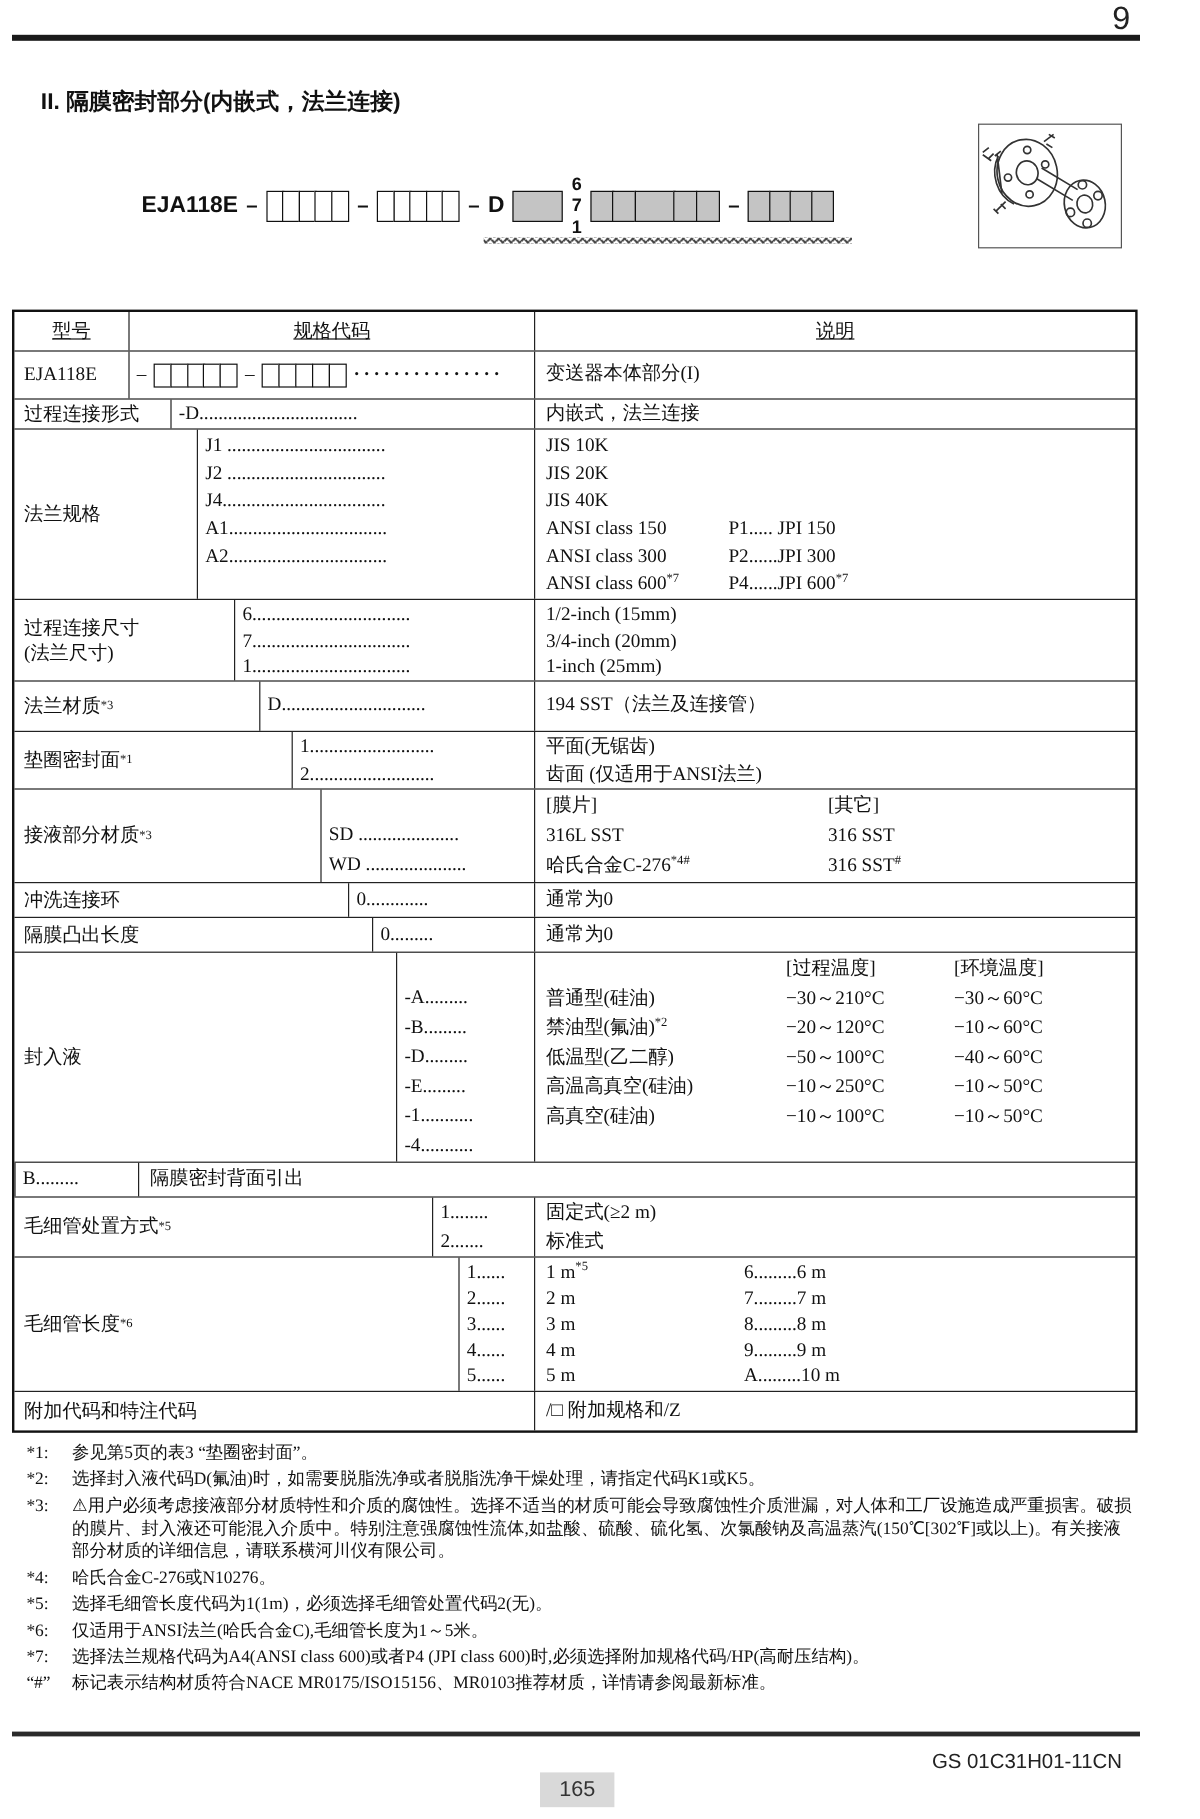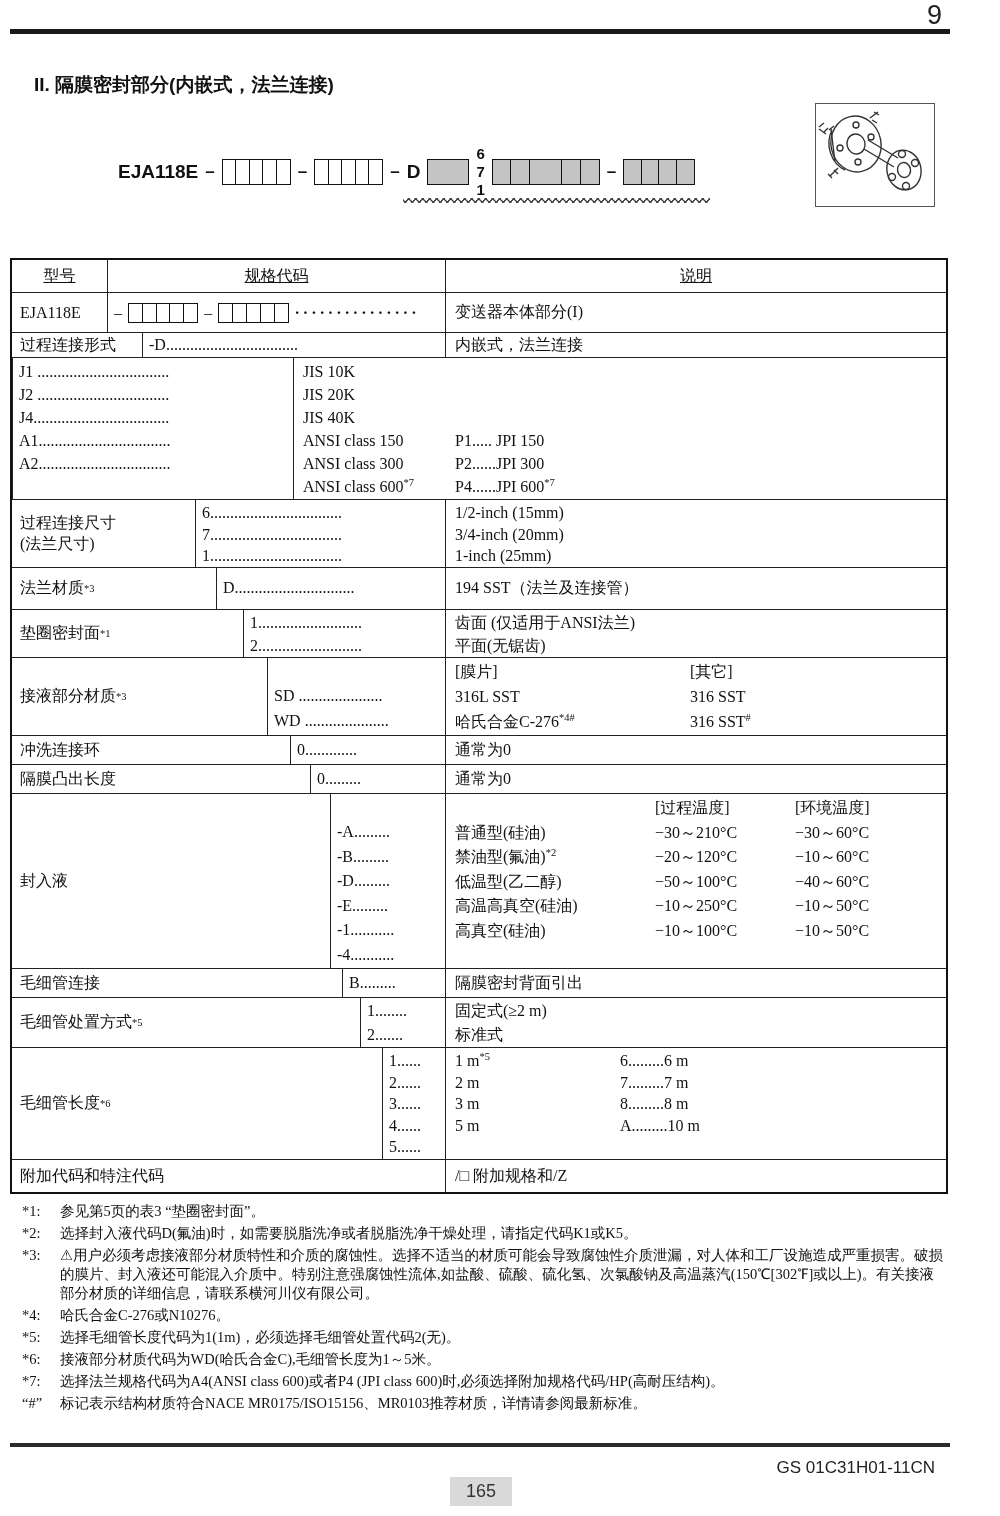--- a/index.html
+++ b/index.html
@@ -166,20 +166,21 @@
     <div class="desccell" style="line-height:38px">变送器本体部分(I)</div>
   </div>
 
   <div class="row" style="height:25px">
     <div class="lbl" style="width:130px">过程连接形式</div>
     <div class="codecell" style="width:303px;line-height:23px">-D.................................</div>
     <div class="desccell" style="line-height:23px">内嵌式，法兰连接</div>
   </div>
 
   <div class="row" style="height:142px">
+    <div class="lbl" style="width:152px">法兰规格</div>
     <div class="codecell" style="width:281px;padding-top:2px">
       <div class="ln" style="line-height:23px">J1 .................................</div>
       <div class="ln" style="line-height:23px">J2 .................................</div>
       <div class="ln" style="line-height:23px">J4..................................</div>
       <div class="ln" style="line-height:23px">A1.................................</div>
       <div class="ln" style="line-height:23px">A2.................................</div>
     </div>
     <div class="desccell" style="padding-top:2px">
       <div class="ln" style="line-height:23px">JIS 10K</div>
       <div class="ln" style="line-height:23px">JIS 20K</div>
@@ -219,22 +220,22 @@
   <div class="row" style="height:48px">
     <div class="lbl" style="width:231px">
         <span>垫圈密封面</span>
         <sup>*1</sup>
       </div>
     <div class="codecell" style="width:202px;padding-top:1px">
       <div class="ln" style="line-height:23px">1..........................</div>
       <div class="ln" style="line-height:23px">2..........................</div>
     </div>
     <div class="desccell" style="padding-top:1px">
+      <div class="ln" style="line-height:23px">平面(无锯齿)</div>
       <div class="ln" style="line-height:23px">齿面 (仅适用于ANSI法兰)</div>
-      <div class="ln" style="line-height:23px">平面(无锯齿)</div>
     </div>
   </div>
 
   <div class="row" style="height:78px">
     <div class="lbl" style="width:255px">
         <span>接液部分材质</span>
         <sup>*3</sup>
       </div>
     <div class="codecell" style="width:178px;padding-top:25px">
       <div class="ln" style="line-height:25px">SD .....................</div>
@@ -273,21 +274,20 @@
       <div class="ln" style="line-height:24.5px"><span class="c1" style="width:200px"></span><span class="c1" style="width:140px">[过程温度]</span><span>[环境温度]</span></div>
       <div class="ln" style="line-height:24.5px"><span class="c1" style="width:200px"><span>普通型(硅油)</span><sup></sup></span><span class="c1" style="width:140px">−30～210°C</span><span>−30～60°C</span></div>
       <div class="ln" style="line-height:24.5px"><span class="c1" style="width:200px"><span>禁油型(氟油)</span><sup>*2</sup></span><span class="c1" style="width:140px">−20～120°C</span><span>−10～60°C</span></div>
       <div class="ln" style="line-height:24.5px"><span class="c1" style="width:200px"><span>低温型(乙二醇)</span><sup></sup></span><span class="c1" style="width:140px">−50～100°C</span><span>−40～60°C</span></div>
       <div class="ln" style="line-height:24.5px"><span class="c1" style="width:200px"><span>高温高真空(硅油)</span><sup></sup></span><span class="c1" style="width:140px">−10～250°C</span><span>−10～50°C</span></div>
       <div class="ln" style="line-height:24.5px"><span class="c1" style="width:200px"><span>高真空(硅油)</span><sup></sup></span><span class="c1" style="width:140px">−10～100°C</span><span>−10～50°C</span></div>
     </div>
   </div>
 
   <div class="row" style="height:29px">
-    <div class="lbl" style="width:330px">毛细管连接</div>
     <div class="codecell" style="width:103px;line-height:27px">B.........</div>
     <div class="desccell" style="line-height:27px">隔膜密封背面引出</div>
   </div>
 
   <div class="row" style="height:50px">
     <div class="lbl" style="width:348px">
         <span>毛细管处置方式</span>
         <sup>*5</sup>
       </div>
     <div class="codecell" style="width:85px;padding-top:1px">
@@ -309,20 +309,21 @@
       <div class="ln" style="line-height:21.5px">1......</div>
       <div class="ln" style="line-height:21.5px">2......</div>
       <div class="ln" style="line-height:21.5px">3......</div>
       <div class="ln" style="line-height:21.5px">4......</div>
       <div class="ln" style="line-height:21.5px">5......</div>
     </div>
     <div class="desccell" style="padding-top:2px">
       <div class="ln" style="line-height:21.5px"><span class="c1" style="width:165px"><span>1 m</span><sup>*5</sup></span><span>6.........6 m</span></div>
       <div class="ln" style="line-height:21.5px"><span class="c1" style="width:165px"><span>2 m</span><sup></sup></span><span>7.........7 m</span></div>
       <div class="ln" style="line-height:21.5px"><span class="c1" style="width:165px"><span>3 m</span><sup></sup></span><span>8.........8 m</span></div>
+      <div class="ln" style="line-height:21.5px"><span class="c1" style="width:165px"><span>4 m</span><sup></sup></span><span>9.........9 m</span></div>
       <div class="ln" style="line-height:21.5px"><span class="c1" style="width:165px"><span>5 m</span><sup></sup></span><span>A.........10 m</span></div>
     </div>
   </div>
 
   <div class="row" style="height:33px">
     <div class="lbl" style="width:433px">附加代码和特注代码</div>
     <div class="desccell" style="line-height:31px">/□ 附加规格和/Z</div>
   </div>
 
 </div>
@@ -343,21 +344,21 @@
   <div class="fn">
       <div class="fn-label">*4:</div>
       <div class="fn-text">哈氏合金C-276或N10276。</div>
     </div>
   <div class="fn">
       <div class="fn-label">*5:</div>
       <div class="fn-text">选择毛细管长度代码为1(1m)，必须选择毛细管处置代码2(无)。</div>
     </div>
   <div class="fn">
       <div class="fn-label">*6:</div>
-      <div class="fn-text">接液部分材质代码为WD(哈氏合金C),毛细管长度为1～5米。</div>
+      <div class="fn-text">仅适用于ANSI法兰(哈氏合金C),毛细管长度为1～5米。</div>
     </div>
   <div class="fn">
       <div class="fn-label">*7:</div>
       <div class="fn-text">选择法兰规格代码为A4(ANSI class 600)或者P4 (JPI class 600)时,必须选择附加规格代码/HP(高耐压结构)。</div>
     </div>
   <div class="fn">
       <div class="fn-label">“#”</div>
       <div class="fn-text">标记表示结构材质符合NACE MR0175/ISO15156、MR0103推荐材质，详情请参阅最新标准。</div>
     </div>
 </div>

